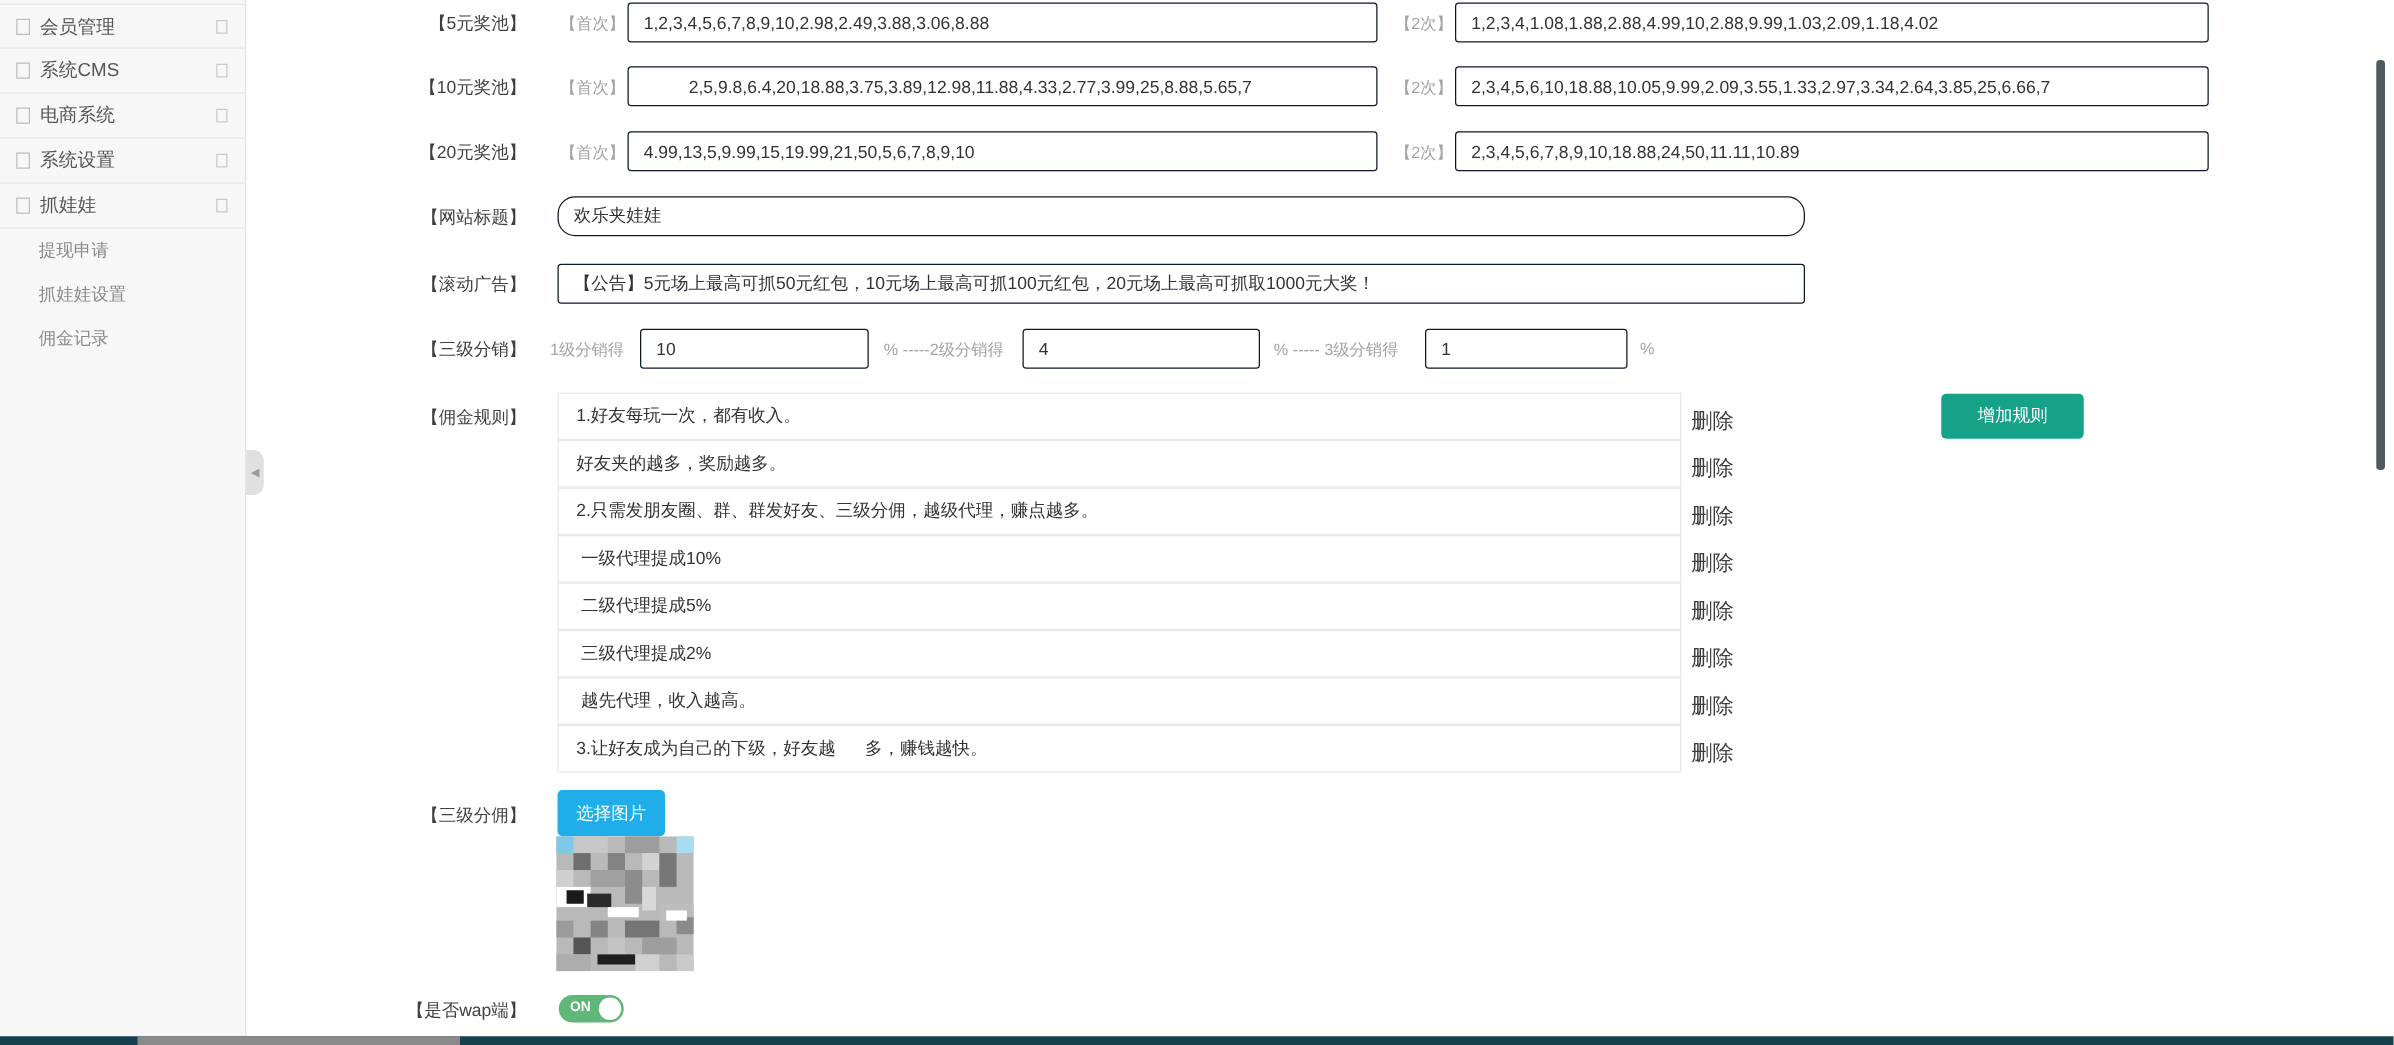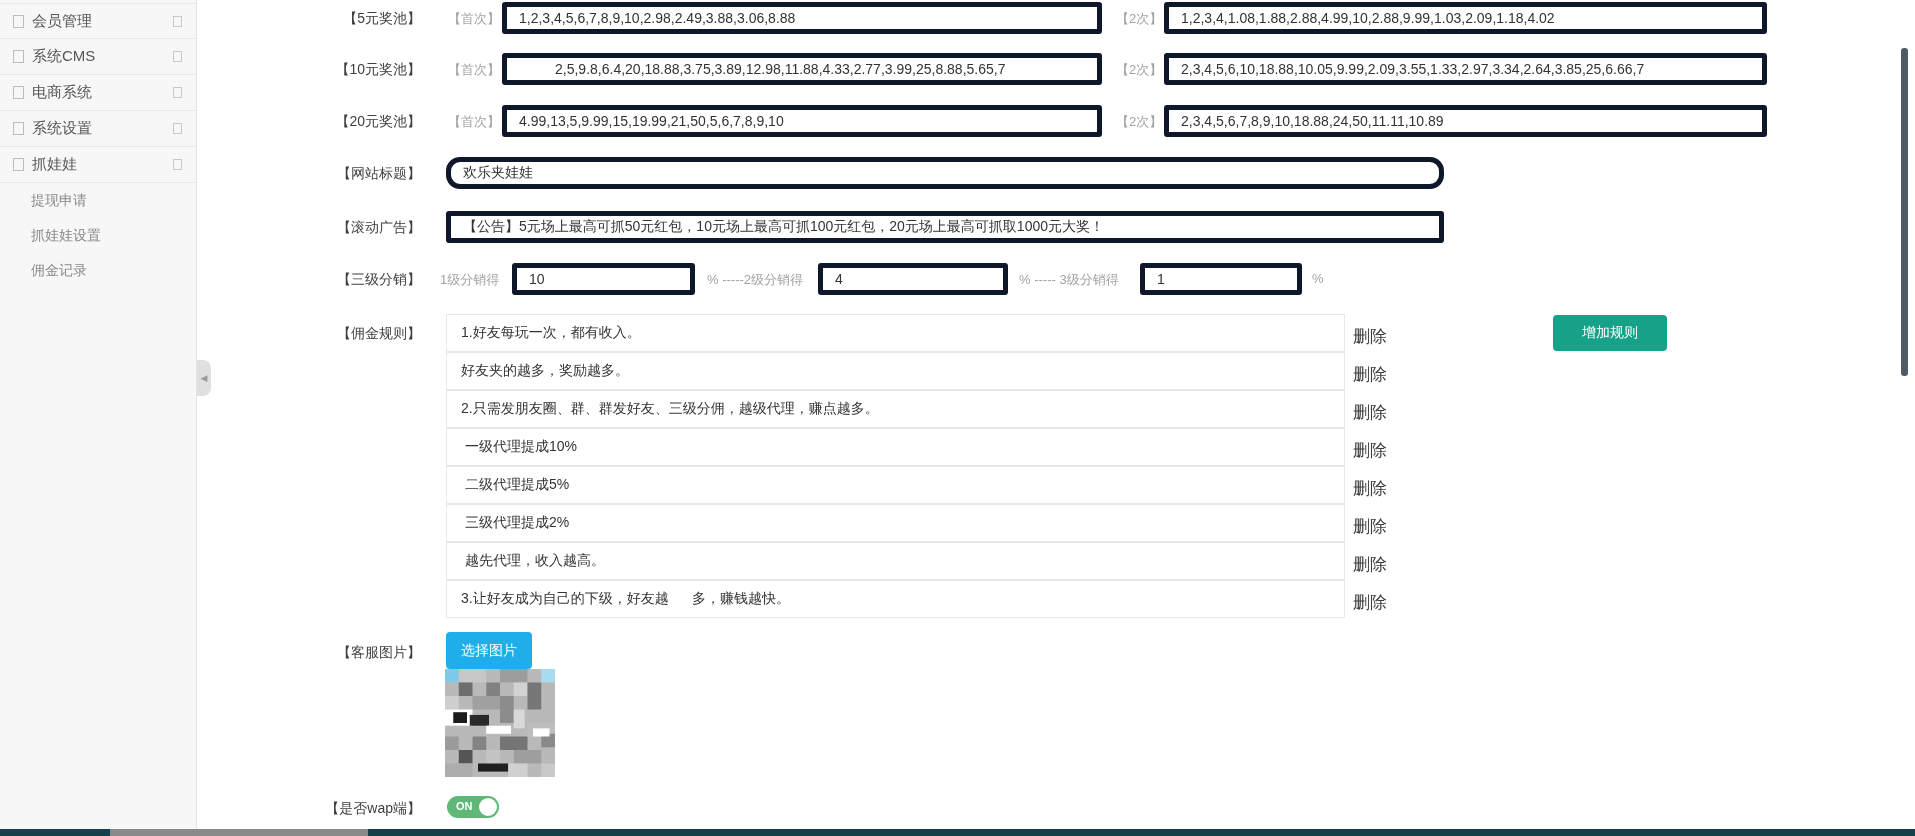--- a/index.html
+++ b/index.html
@@ -22,21 +22,21 @@
     padding-left:31px; font-size:14px; color:#8a8a8a; cursor:pointer; }
   .collapse-handle { position:absolute; left:197px; top:360px; width:14px; height:36px;
     background:#e0e0e0; border-radius:0 8px 8px 0; cursor:pointer;
     display:flex; align-items:center; justify-content:center;
     color:#9a9a9a; font-size:9px; }
 
   
   .lbl { position:absolute; left:280px; width:141px; text-align:right;
     font-size:14px; color:#3f3f3f; white-space:nowrap; }
   .gtag { position:absolute; font-size:13px; color:#a3a3a3; white-space:nowrap; }
-  .inp { position:absolute; height:32px; border:5px solid #0f172a; border-radius:3px;
+  .inp { position:absolute; height:32px; border:1px solid #0f172a; border-radius:3px;
     padding:0 12px; font-size:14px; color:#333; background:#fff; outline:none;
     font-family:"Liberation Sans","DejaVu Sans",sans-serif; }
 
   
   .rules { position:absolute; left:446px; top:314px; width:1000px; }
   .rrow { position:absolute; left:0; width:1000px; height:38px; }
   .rule-inp { position:absolute; left:0; top:0; width:899px; height:38px;
     border:1px solid #e8e8e8; border-radius:0; padding:0 14px; font-size:14px;
     color:#333; background:#fff; outline:none;
     font-family:"Liberation Sans","DejaVu Sans",sans-serif; }
@@ -173,21 +173,21 @@
       <input class="rule-inp" value=" 越先代理，收入越高。" style="">
       <span class="rule-del">删除</span>
     </div>
     <div class="rrow" style="top:266px">
       <input class="rule-inp" value="3.让好友成为自己的下级，好友越      多，赚钱越快。" style="">
       <span class="rule-del">删除</span>
     </div>
   </div>
   <button class="btn-add">增加规则</button>
 
-  <div class="lbl" style="top:644px">【客服图片】</div>
+  <div class="lbl" style="top:644px">【三级分佣】</div>
   <button class="btn-choose">选择图片</button>
   <svg class="mosaic" viewBox="0 0 80 80" preserveAspectRatio="none">
     <rect x="0" y="0" width="80" height="80" fill="#b9b9b9"></rect>
     <rect x="0" y="0" width="10" height="10" fill="#7ec8e8"></rect>
     <rect x="70" y="0" width="10" height="10" fill="#a8dcf0"></rect>
     <rect x="10" y="0" width="20" height="10" fill="#c7c7c7"></rect>
     <rect x="40" y="0" width="20" height="10" fill="#9d9d9d"></rect>
     <rect x="10" y="10" width="10" height="10" fill="#6e6e6e"></rect>
     <rect x="30" y="10" width="10" height="10" fill="#828282"></rect>
     <rect x="50" y="10" width="10" height="10" fill="#d2d2d2"></rect>

